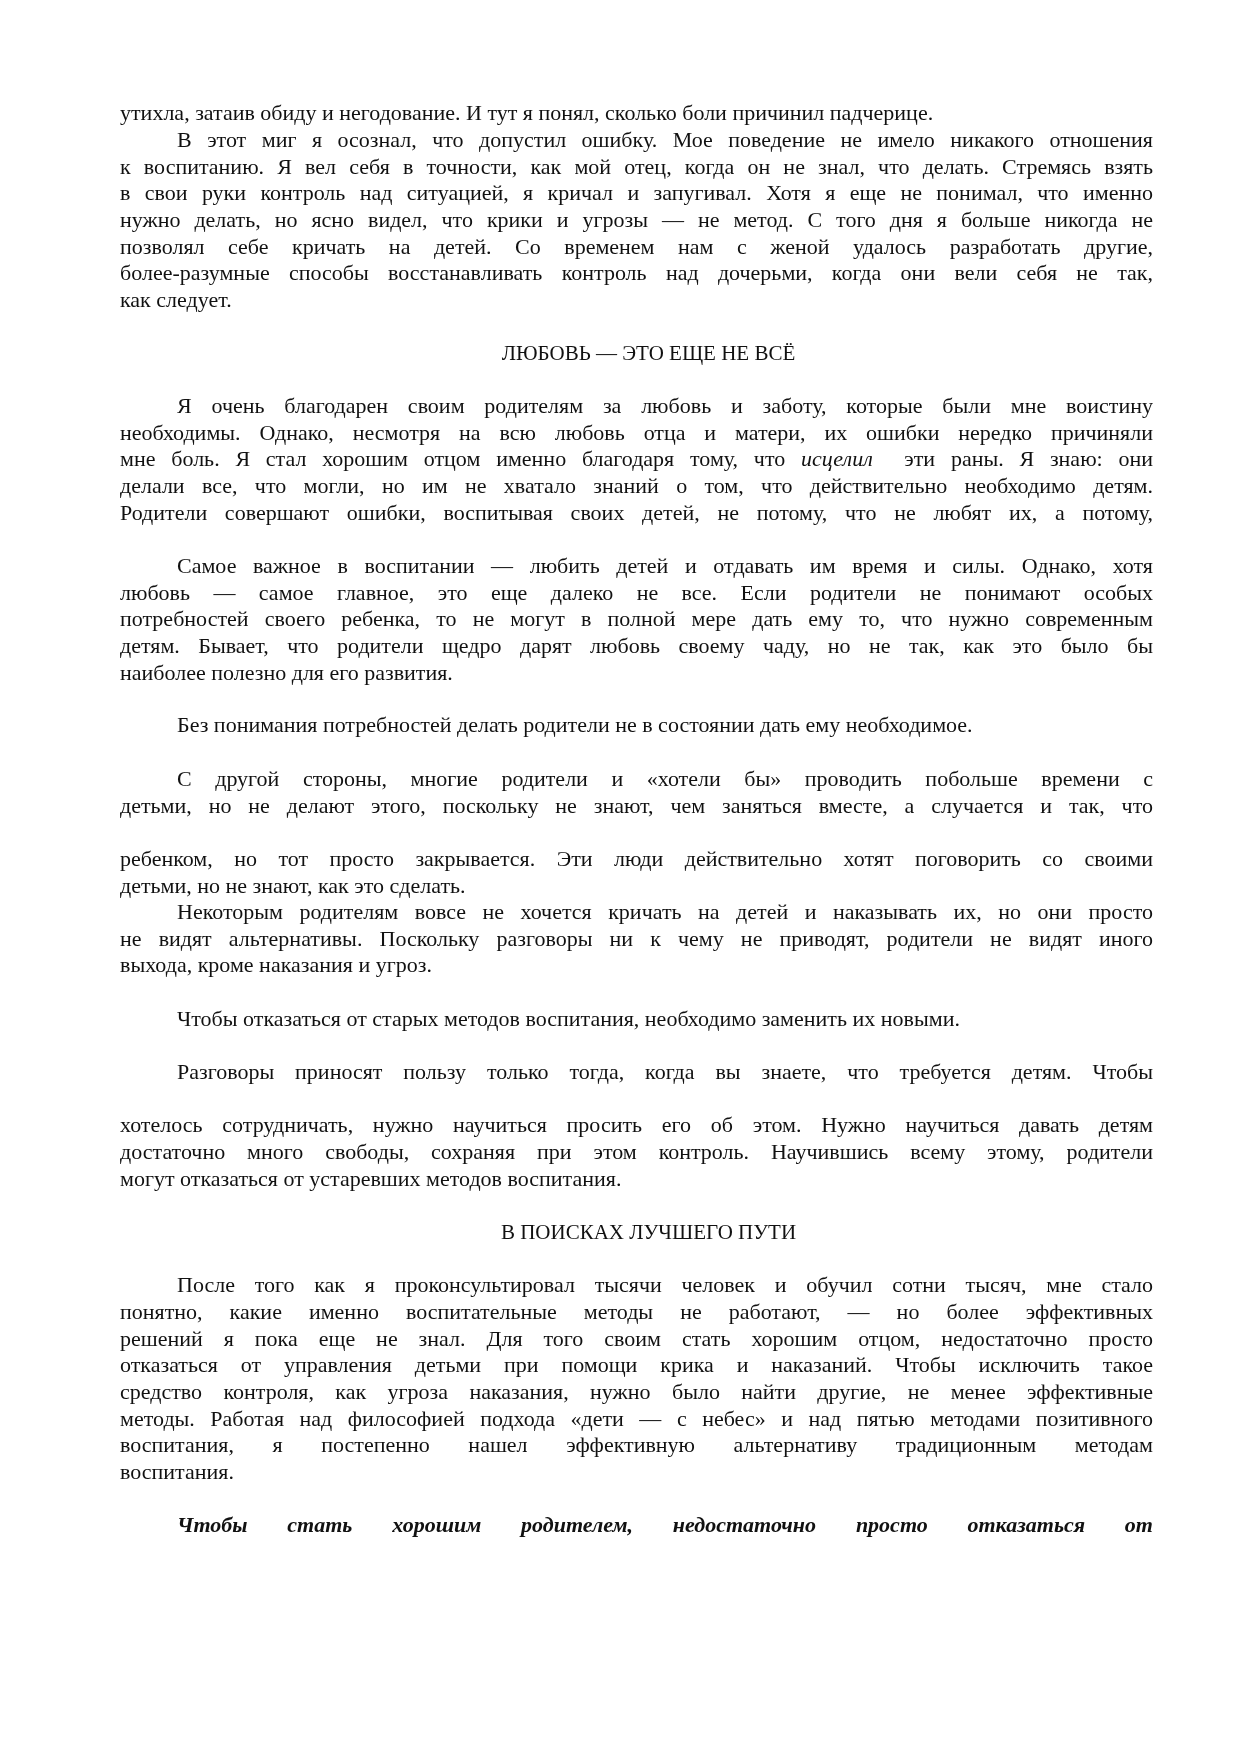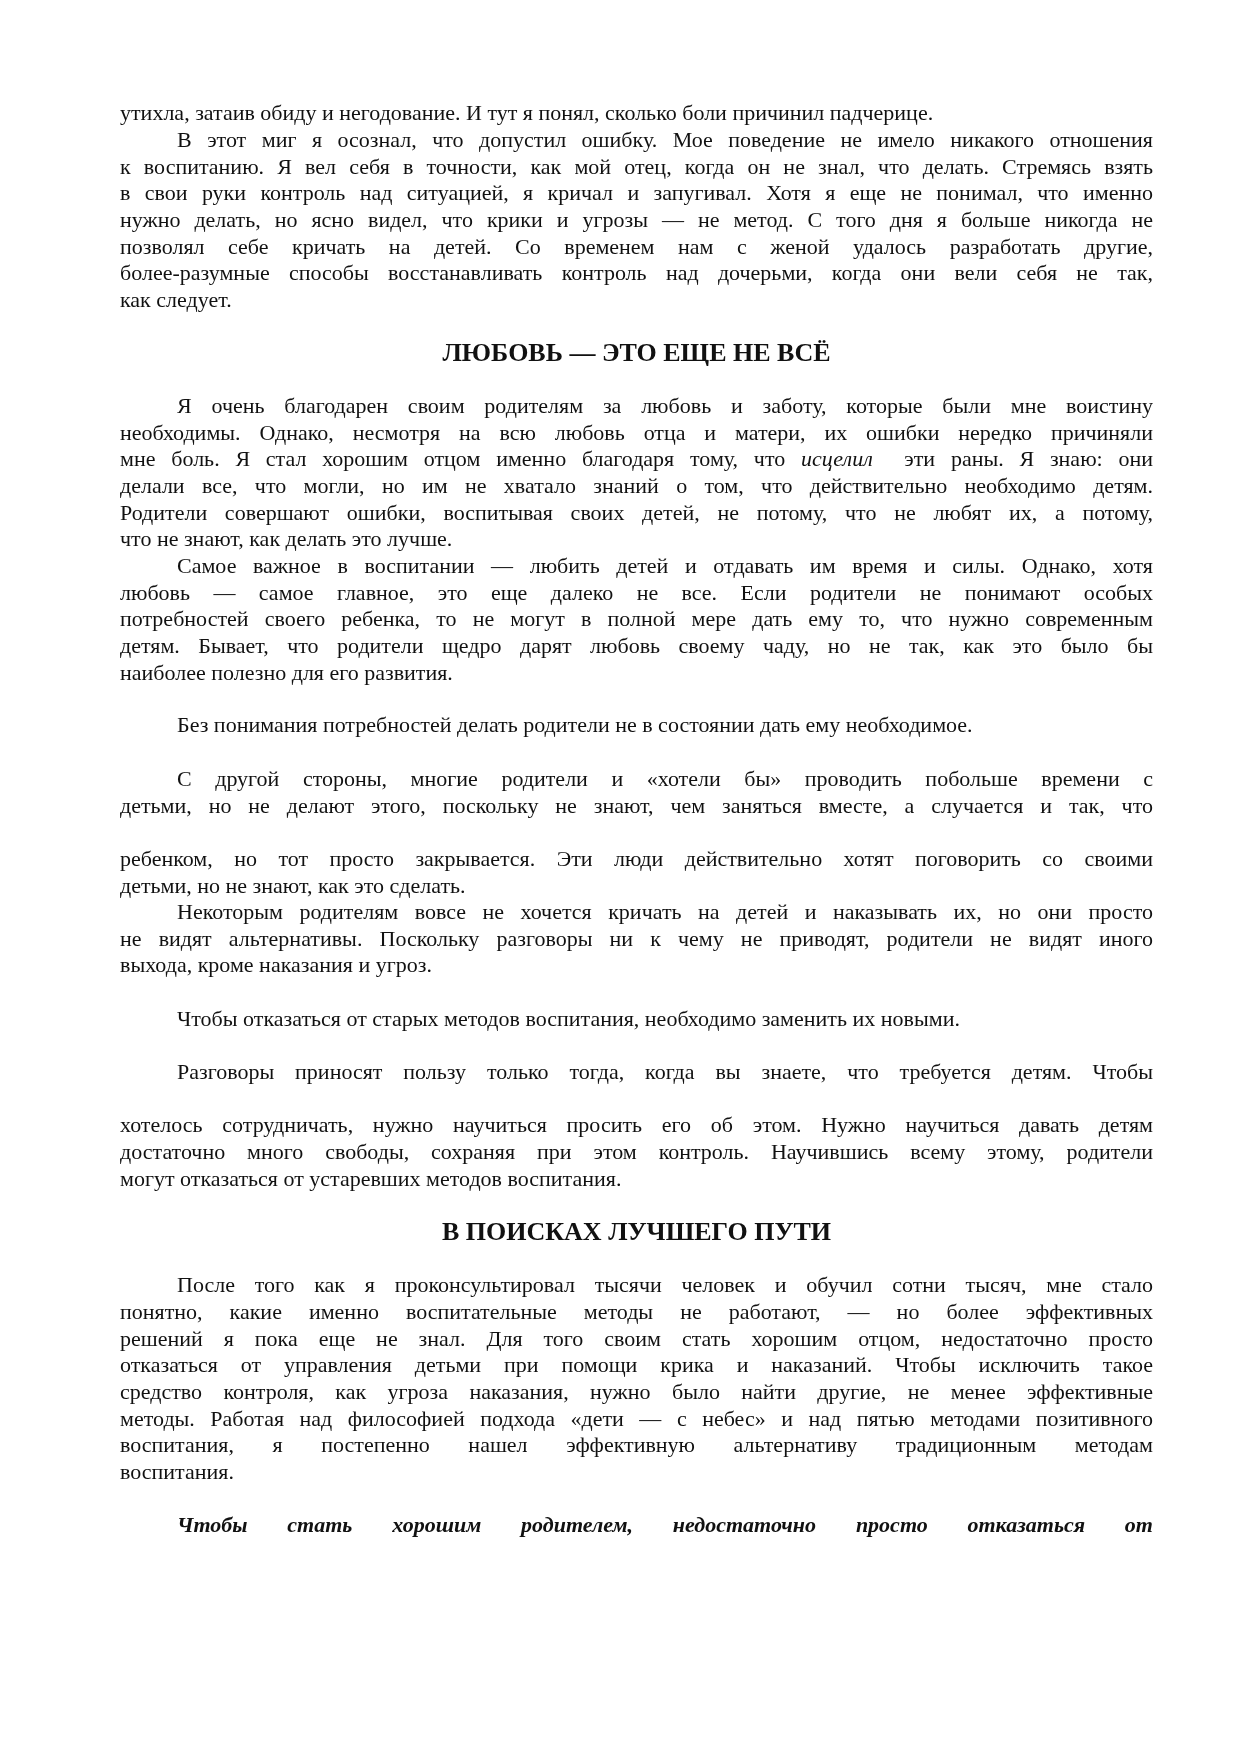--- a/index.html
+++ b/index.html
@@ -9,22 +9,22 @@
     font-family: "Liberation Serif", "DejaVu Serif", serif; color: #111; border-radius: 11px;
   }
   .line {
     position: absolute; left: 120px; width: 1033px;
     font-size: 22px; line-height: 26px; white-space: nowrap;
     text-align: justify; text-align-last: justify;
   }
   .line.last { text-align-last: left; }
   .line.indent { left: 177px; width: 976px; }
   .heading {
-    position: absolute; left: 120px; width: 1033px; text-align: center;
-    font-weight: bold; font-size: 26px; line-height: 26px;
+    position: absolute; left: 132px; width: 1033px; text-align: center;
+    font-weight: normal; font-size: 21px; line-height: 26px;
   }
   .quote { text-align-last: left; }
   .bi { font-weight: bold; font-style: italic; }
   em { font-style: italic; }
 </style>
 </head>
 <body>
 
 <div class="page">
 
@@ -37,21 +37,20 @@
   <div class="line" style="top:260px">более-разумные способы восстанавливать контроль над дочерьми, когда они вели себя не так,</div>
   <div class="line last" style="top:287px">как следует.</div>
 
   <div class="heading" style="top:340px">ЛЮБОВЬ — ЭТО ЕЩЕ НЕ ВСЁ</div>
 
   <div class="line indent" style="top:393px">Я очень благодарен своим родителям за любовь и заботу, которые были мне воистину</div>
   <div class="line" style="top:420px">необходимы. Однако, несмотря на всю любовь отца и матери, их ошибки нередко причиняли</div>
   <div class="line" style="top:446px"><span>мне боль. Я стал хорошим отцом именно благодаря тому, что </span><em>исцелил</em><span style="white-space:pre">  эти раны. Я знаю: они</span></div>
   <div class="line" style="top:473px">делали все, что могли, но им не хватало знаний о том, что действительно необходимо детям.</div>
   <div class="line" style="top:500px">Родители совершают ошибки, воспитывая своих детей, не потому, что не любят их, а потому,</div>
-  <div class="line last" style="top:526px">что не знают, как делать это лучше.</div>
 
   <div class="line indent" style="top:553px">Самое важное в воспитании — любить детей и отдавать им время и силы. Однако, хотя</div>
   <div class="line" style="top:580px">любовь — самое главное, это еще далеко не все. Если родители не понимают особых</div>
   <div class="line" style="top:606px">потребностей своего ребенка, то не могут в полной мере дать ему то, что нужно современным</div>
   <div class="line" style="top:633px">детям. Бывает, что родители щедро дарят любовь своему чаду, но не так, как это было бы</div>
   <div class="line last" style="top:660px">наиболее полезно для его развития.</div>
 
   <div class="line indent quote" style="top:712px">Без понимания потребностей делать родители не в состоянии дать ему необходимое.</div>
 
   <div class="line indent" style="top:766px">С другой стороны, многие родители и «хотели бы» проводить побольше времени с</div>

